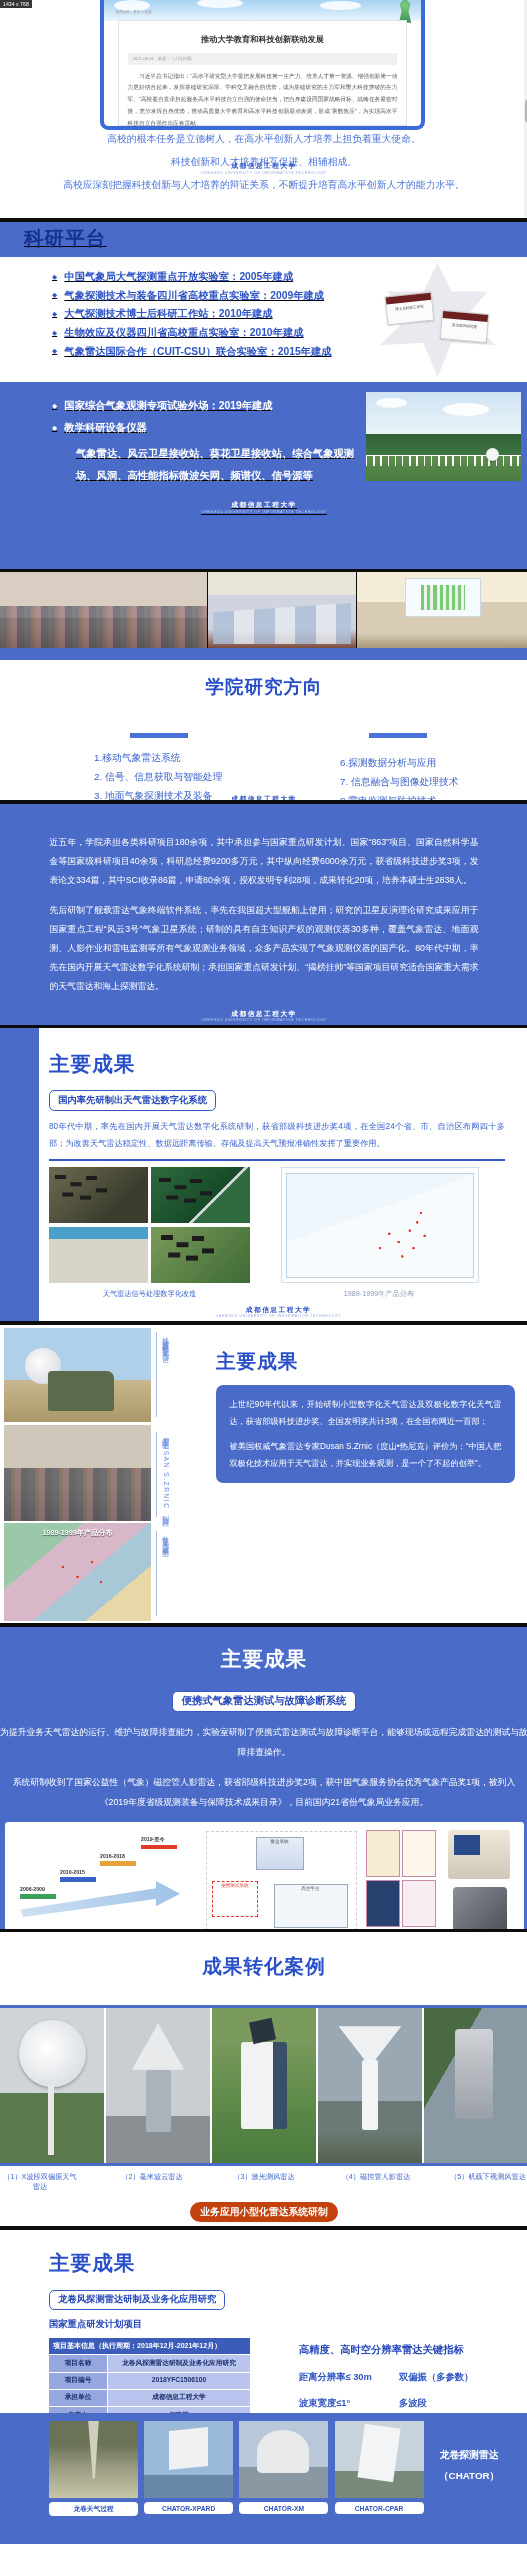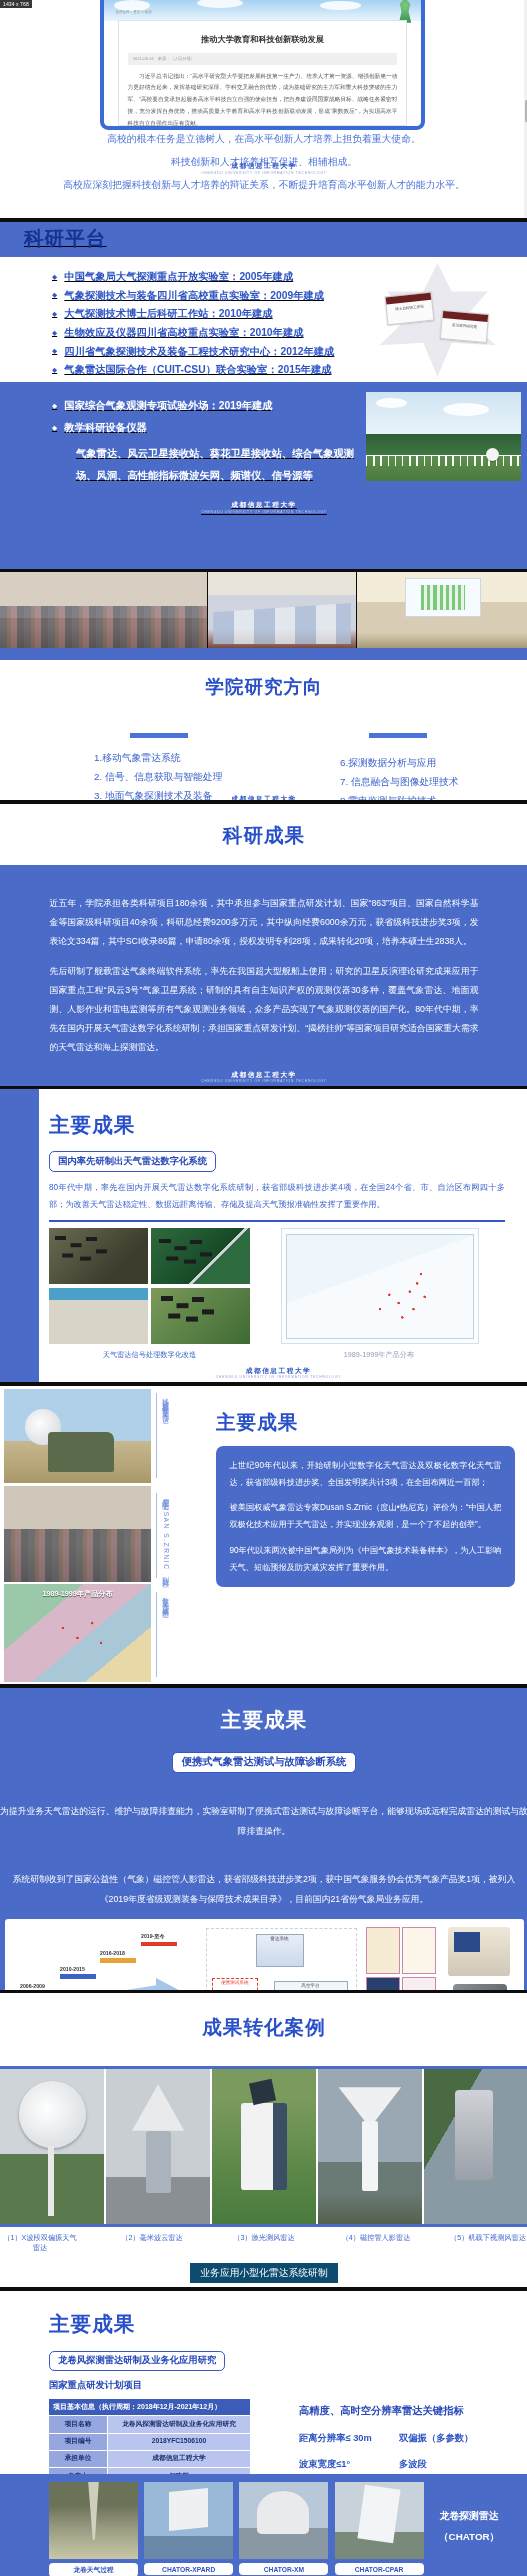--- a/index.html
+++ b/index.html
@@ -14,22 +14,22 @@
   .uni .cn{font-weight:bold;font-size:6.7px;letter-spacing:1.5px;}
   .uni .en{font-size:3.3px;letter-spacing:0.8px;margin-top:1.5px;}
   .uni.on-white .cn{color:#2e54c4;} .uni.on-white .en{color:#8aa0d8;}
   .uni.on-blue .cn{color:#ffffff;} .uni.on-blue .en{color:#cdd9f5;}
 
   .big-title{font-size:19.6px;font-weight:bold;letter-spacing:1px;}
   .t-blue{color:#2950c8;} .t-navy{color:#16318f;} .t-white{color:#ffffff;}
 
   .badge-outline{display:inline-block;background:#fff;border:1.5px solid #3558c6;color:#2547b8;
     border-radius:5.2px;padding:2.6px 8.2px;font-weight:bold;font-size:9.3px;}
-  .badge-solid{display:inline-block;background:#0c4a6e;color:#fff;border-radius:0;
-    padding:3.6px 10.3px;font-weight:normal;font-size:9.8px;}
+  .badge-solid{display:inline-block;background:#c2410c;color:#fff;border-radius:10px;
+    padding:3.6px 10.3px;font-weight:bold;font-size:9.8px;}
 
   .bullet-row{display:flex;align-items:flex-start;margin-bottom:7.7px;}
   .diamond{font-size:6.7px;margin:2.6px 7.2px 0 0;}
   .photo{position:relative;overflow:hidden;}
   .cap{color:#3c63cd;font-size:7.2px;}
 
   
   .s1{height:218px;background:#fff;}
   .res-label{position:absolute;left:0;top:0;background:rgba(20,20,20,.85);color:#fff;
     font-size:5.2px;padding:1px 3.1px;z-index:5;}
@@ -176,21 +176,21 @@
   .s6 .badge-outline{margin-top:12.4px;}
   .s6-panel{background:#4a6cc8;border-radius:7.2px;margin-top:10.3px;padding:10.3px 13.4px;width:272px;}
   .s6-panel p{color:#fff;font-size:8.2px;line-height:2.1;text-align:justify;margin:0 0 8.2px 0;}
   .s6-panel p:last-child{margin-bottom:0;}
 
   
   .s7{height:302px;}
   .s7 .big-title{text-align:center;padding-top:18.5px;font-size:20.6px;}
   .s7 .bwrap{text-align:center;margin-top:17.5px;}
   .s7 .badge-outline{font-size:10.3px;}
-  .s7 .para{text-align:center;color:#fff;font-size:8.8px;line-height:2.3;margin-top:28px;}
+  .s7 .para{text-align:center;color:#fff;font-size:8.8px;line-height:2.3;margin-top:10px;}
   .s7-card{background:#fff;border-radius:3.1px;width:519px;margin:9.3px auto 0;height:129px;position:relative;}
   .timeline{position:absolute;left:15.5px;top:10.3px;width:170px;height:90px;}
   .tl-arrow{position:absolute;left:0;bottom:5.2px;width:160px;height:36px;background:linear-gradient(90deg,#cfe0f2,#9ec2e8);
     clip-path:polygon(0 80%,85% 20%,85% 0,100% 35%,85% 70%,85% 50%,2% 100%);}
   .tl-step{position:absolute;width:36px;height:4.6px;}
   .tl-step span{position:absolute;top:-8.2px;left:0;font-size:5.2px;font-weight:bold;color:#333;white-space:nowrap;}
   .ts1{left:0;top:62px;background:#3aa05a;}
   .ts2{left:40px;top:45px;background:#3a62c8;}
   .ts3{left:80px;top:29px;background:#e8a23a;}
   .ts4{left:121px;top:12.4px;background:#e03a2a;}
@@ -317,24 +317,20 @@
         <div class="bullet-row">
             <span class="diamond">◆</span>
             <span class="txt">大气探测技术博士后科研工作站：2010年建成</span>
           </div>
         <div class="bullet-row">
             <span class="diamond">◆</span>
             <span class="txt">生物效应及仪器四川省高校重点实验室：2010年建成</span>
           </div>
         <div class="bullet-row">
             <span class="diamond">◆</span>
-            <span class="txt">四川省气象探测技术及装备工程技术研究中心：2012年建成</span>
-          </div>
-        <div class="bullet-row">
-            <span class="diamond">◆</span>
             <span class="txt">气象雷达国际合作（CUIT-CSU）联合实验室：2015年建成</span>
           </div>
       </div>
       <div class="star-collage">
         <div class="hexagram"></div>
         <div class="plaque" style="left:13.4px;top:31px;transform:rotate(-6deg);">
           <div class="ph"></div>
             <div class="pt">博士后科研工作站</div>
         </div>
         <div class="plaque" style="left:68px;top:49px;transform:rotate(5deg);">
@@ -407,23 +403,20 @@
       </div>
     </div>
     <div class="uni on-white">
       <div class="cn">成都信息工程大学</div>
       <div class="en">CHENGDU UNIVERSITY OF INFORMATION TECHNOLOGY</div>
     </div>
   </div>
 
   <div class="bar"></div>
 
-  <div class="sec s4w">
-    <div class="big-title t-blue">科研成果</div>
-  </div>
   <div class="sec s4b blue">
     <div class="para p1">近五年，学院承担各类科研项目180余项，其中承担参与国家重点研发计划、国家“863”项目、国家自然科学基金等国家级科研项目40余项，科研总经费9200多万元，其中纵向经费6000余万元，获省级科技进步奖3项，发表论文334篇，其中SCI收录86篇，申请80余项，授权发明专利28项，成果转化20项，培养本硕士生2838人。</div>
     <div class="para p2">先后研制了舰载雷达气象终端软件系统，率先在我国超大型舰船上使用；研究的卫星反演理论研究成果应用于国家重点工程“风云3号”气象卫星系统；研制的具有自主知识产权的观测仪器30多种，覆盖气象雷达、地面观测、人影作业和雷电监测等所有气象观测业务领域，众多产品实现了气象观测仪器的国产化。80年代中期，率先在国内开展天气雷达数字化系统研制；承担国家重点研发计划、“揭榜挂帅”等国家项目研究适合国家重大需求的天气雷达和海上探测雷达。</div>
     <div class="uni on-blue">
       <div class="cn">成都信息工程大学</div>
       <div class="en">CHENGDU UNIVERSITY OF INFORMATION TECHNOLOGY</div>
     </div>
   </div>
 
   <div class="bar"></div>
@@ -479,21 +472,20 @@
       </div>
     </div>
     <div class="vcap vc1">移动式双极化数字化天气雷达</div>
     <div class="vcap vc2">美国院士DUSAN S.ZRNIC到访我校</div>
     <div class="vcap vc3">数字化天气雷达布网图</div>
     <div class="s6-main">
       <div class="big-title t-blue">主要成果</div>
       <div class="s6-panel">
         <p>上世纪90年代以来，开始研制小型数字化天气雷达及双极化数字化天气雷达，获省部级科技进步奖、全国发明奖共计3项，在全国布网近一百部；</p>
         <p>被美国权威气象雷达专家Dusan S.Zrnic（度山•热尼克）评价为：“中国人把双极化技术应用于天气雷达，并实现业务观测，是一个了不起的创举”。</p>
-        <p>90年代以来两次被中国气象局列为《中国气象技术装备样本》，为人工影响天气、短临预报及防灾减灾发挥了重要作用。</p>
       </div>
     </div>
   </div>
 
   <div class="bar"></div>
 
   <div class="sec s7 blue">
     <div class="big-title t-white">主要成果</div>
     <div class="bwrap"><span class="badge-outline">便携式气象雷达测试与故障诊断系统</span></div>
     <div class="para">为提升业务天气雷达的运行、维护与故障排查能力，实验室研制了便携式雷达测试与故障诊断平台，能够现场或远程完成雷达的测试与故障排查操作。</div>

